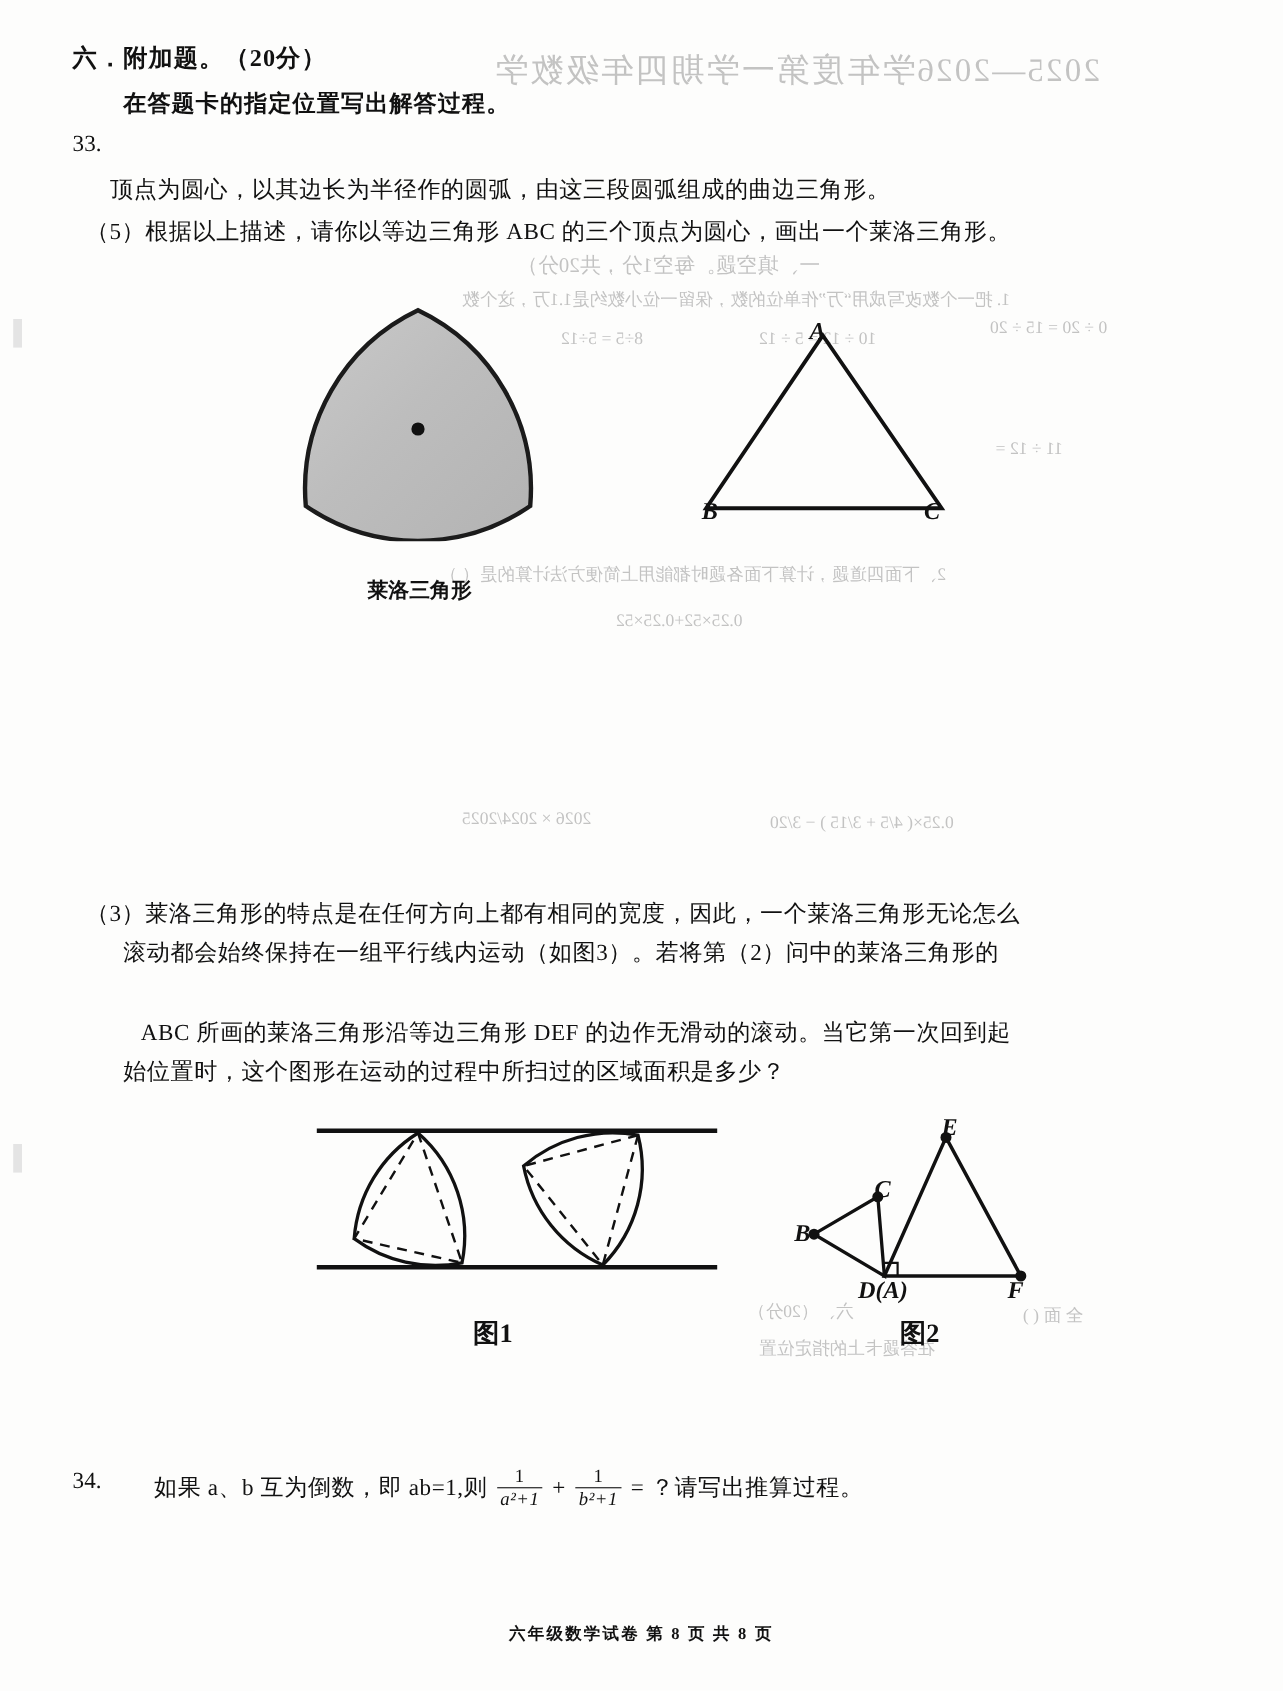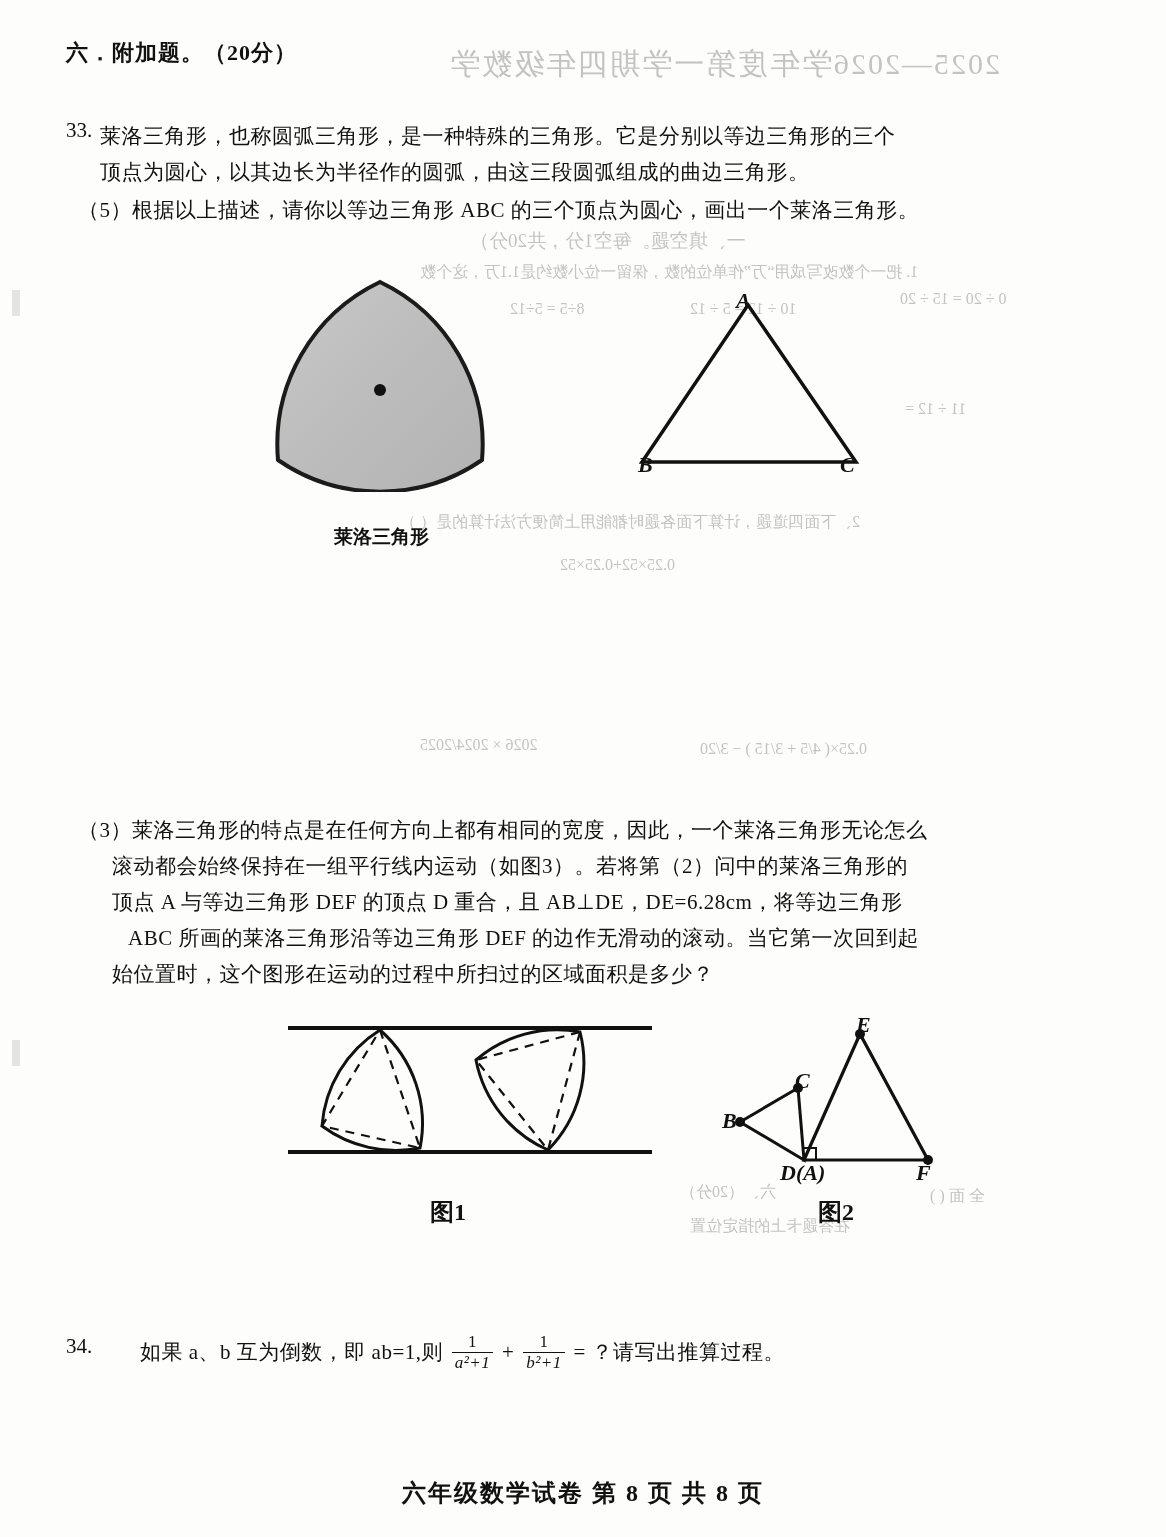--- a/index.html
+++ b/index.html
@@ -66,23 +66,23 @@
     font-weight: bold;
   }
   .fig-label {
     position: absolute;
     font-size: 24px;
     font-weight: bold;
   }
   .footer {
     position: absolute;
     left: 0; right: 0;
-    bottom: 28px;
+    bottom: 42px;
     text-align: center;
-    font-size: 24px;
+    font-size: 15px;
     font-weight: bold;
     letter-spacing: 2px;
   }
   svg { display: block; }
   .fig { position: absolute; }
   .frac {
     display: inline-block;
     vertical-align: middle;
     text-align: center;
     font-size: 17px;
@@ -118,23 +118,23 @@
   <div class="bleed sml" style="left:420px; top:736px;">2026 × 2024/2025</div>
   <div class="bleed sml" style="left:700px; top:740px;">0.25×( 4/5 + 3/15 ) − 3/20</div>
   <div class="bleed sml" style="left:680px; top:1182px;">六、（20分）</div>
   <div class="bleed sml" style="left:690px; top:1216px;">在答题卡上的指定位置</div>
   <div class="bleed sml" style="left:930px; top:1186px;">全 面  ( )</div>
 
   <div class="edge-mark" style="top:290px;"></div>
   <div class="edge-mark" style="top:1040px;"></div>
 
   <div class="sec-head">六．附加题。（20分）</div>
+  <div class="sec-sub">在答题卡的指定位置写出解答过程。</div>
 
   <div class="q-num" style="left:66px; top:118px;">33.</div>
-  <div class="para" style="left:100px; top:118px; width:1020px;">莱洛三角形，也称圆弧三角形，是一种特殊的三角形。它是分别以等边三角形的三个</div>
   <div class="para" style="left:100px; top:154px; width:1020px;">顶点为圆心，以其边长为半径作的圆弧，由这三段圆弧组成的曲边三角形。</div>
   <div class="para" style="left:78px; top:192px; width:1060px;">（5）根据以上描述，请你以等边三角形 ABC 的三个顶点为圆心，画出一个莱洛三角形。</div>
 
   <div class="fig" style="left:270px; top:272px;">
     <svg width="260" height="220" viewBox="0 0 260 220">
       <defs>
         <linearGradient id="greyfill" x1="0" y1="0" x2="1" y2="1">
           <stop offset="0%" stop-color="#c9c9c9"></stop>
           <stop offset="45%" stop-color="#bdbdbd"></stop>
           <stop offset="100%" stop-color="#b3b3b3"></stop>
@@ -155,21 +155,20 @@
       <path d="M 128 15 L 236 172 L 22 172 Z" fill="none" stroke="#111" stroke-width="3.5"></path>
     </svg>
   </div>
   <div class="fig-label itl" style="left:736px; top:288px; font-size:22px;">A</div>
   <div class="fig-label itl" style="left:638px; top:452px; font-size:22px;">B</div>
   <div class="fig-label itl" style="left:840px; top:452px; font-size:22px;">C</div>
 
 
   <div class="para" style="left:78px; top:812px; width:1070px;">（3）莱洛三角形的特点是在任何方向上都有相同的宽度，因此，一个莱洛三角形无论怎么</div>
   <div class="para" style="left:112px; top:848px; width:1040px;">滚动都会始终保持在一组平行线内运动（如图3）。若将第（2）问中的莱洛三角形的</div>
-  <div class="para" style="left:112px; top:884px; width:1040px;">顶点 A 与等边三角形 DEF 的顶点 D 重合，且 AB⊥DE，DE=6.28cm，将等边三角形</div>
   <div class="para" style="left:128px; top:920px; width:1040px;">ABC 所画的莱洛三角形沿等边三角形 DEF 的边作无滑动的滚动。当它第一次回到起</div>
   <div class="para" style="left:112px; top:956px; width:1040px;">始位置时，这个图形在运动的过程中所扫过的区域面积是多少？</div>
 
   <div class="fig" style="left:280px; top:1000px;">
     <svg width="380" height="180" viewBox="0 0 380 180">
       <line x1="8" y1="28" x2="372" y2="28" stroke="#111" stroke-width="4"></line>
       <line x1="8" y1="152" x2="372" y2="152" stroke="#111" stroke-width="4"></line>
 
       <path d="M 100 30 A 124 124 0 0 1 140 148 A 124 124 0 0 1 42 126 A 124 124 0 0 1 100 30 Z" fill="none" stroke="#111" stroke-width="3"></path>
       <path d="M 100 30 L 140 148 L 42 126 Z" fill="none" stroke="#111" stroke-width="2.2" stroke-dasharray="9 7"></path>

